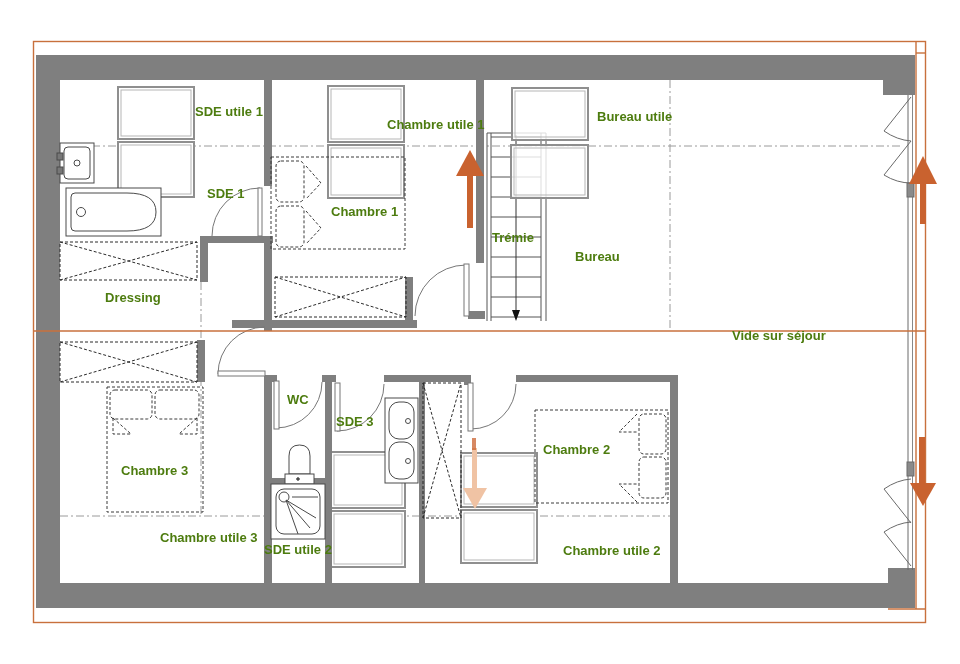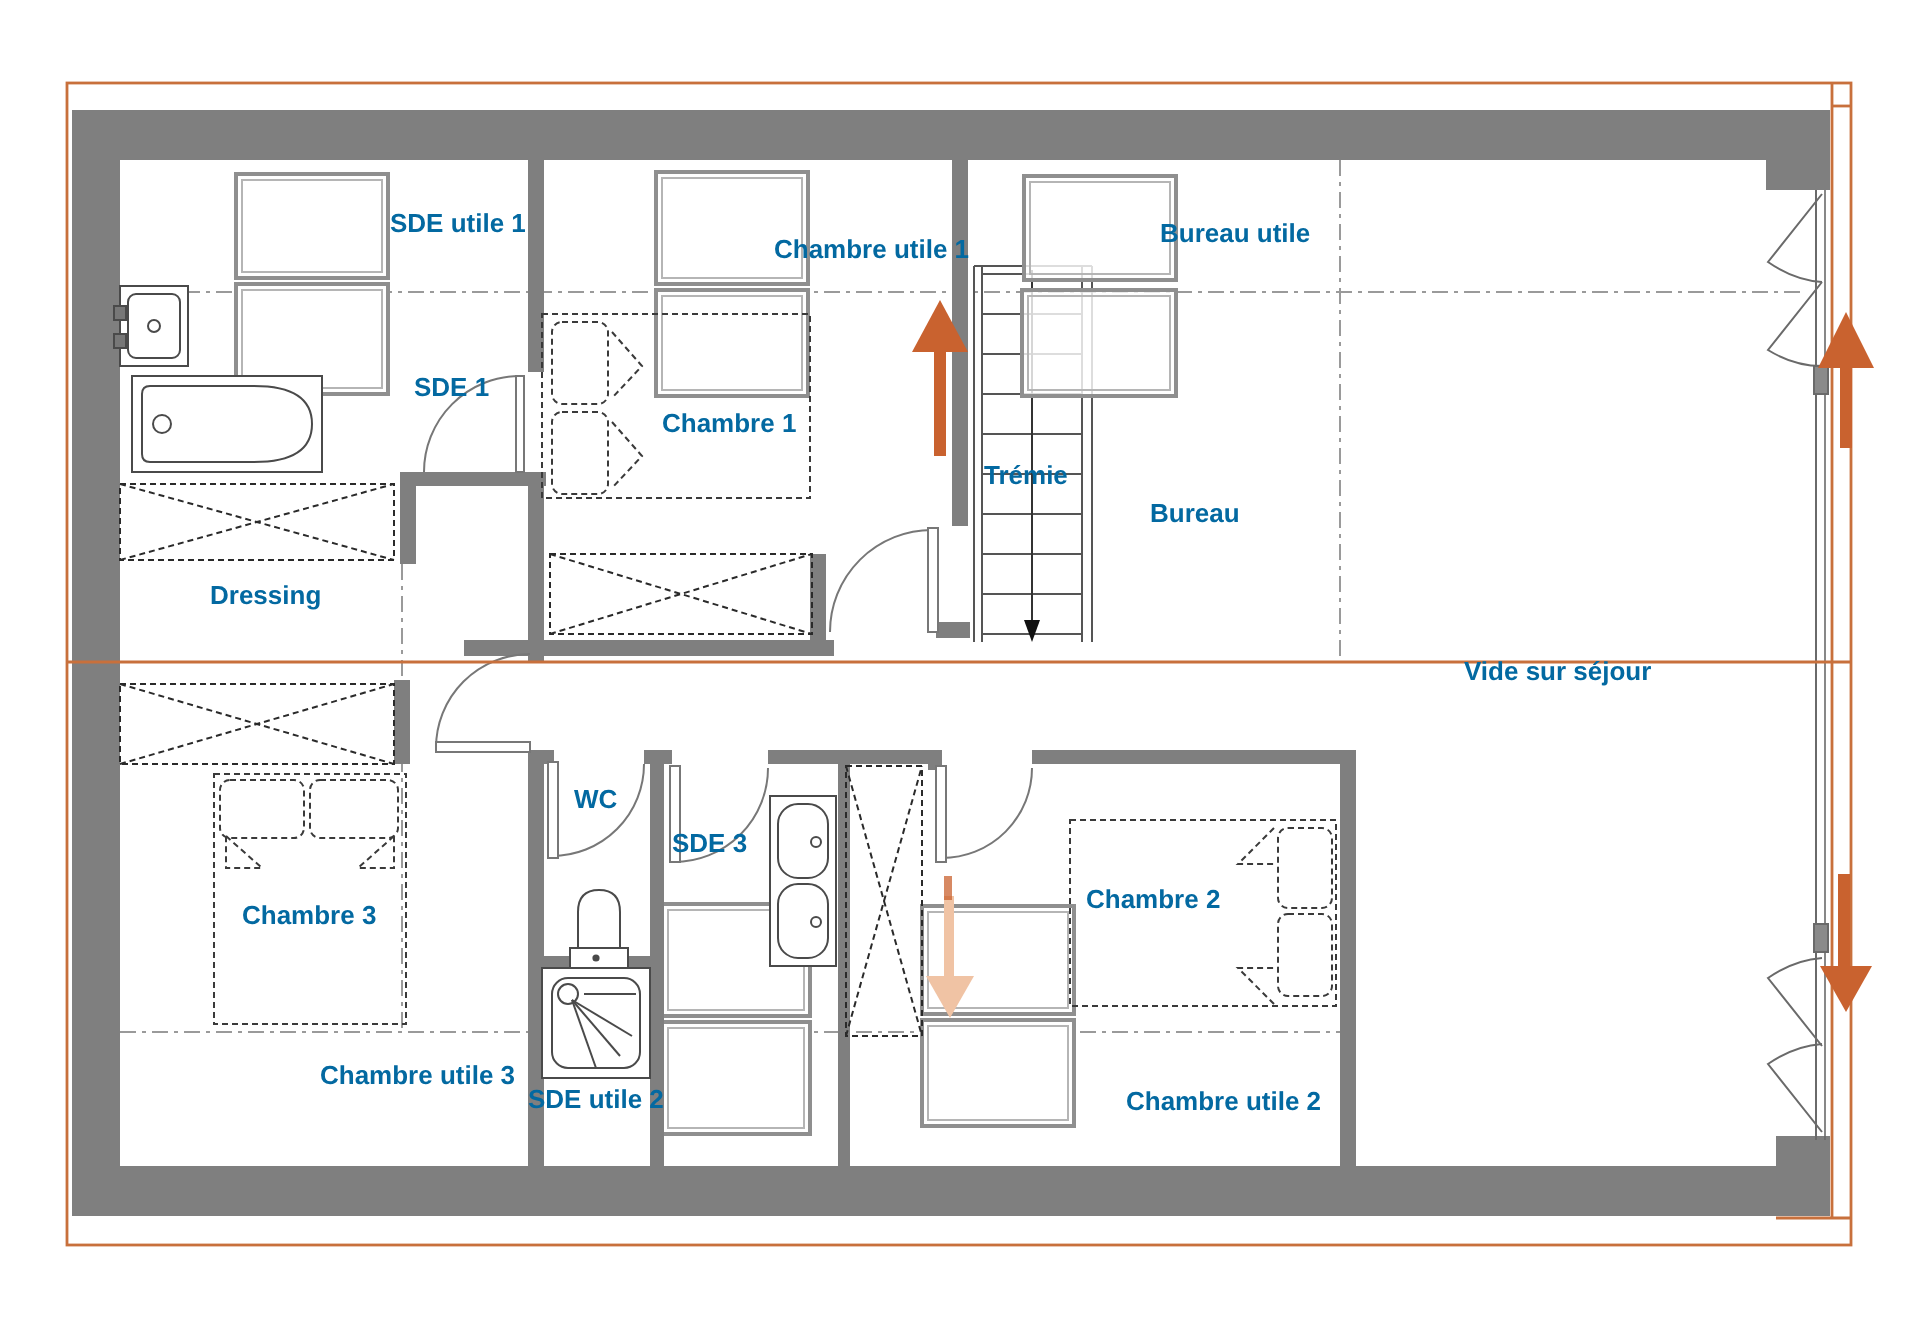--- a/index.html
+++ b/index.html
@@ -1,19 +1,19 @@
 <!DOCTYPE html>
 <html><head>
 <meta charset="utf-8">
 <style>
   html,body{margin:0;padding:0;background:#ffffff;}
   #stage{position:relative;width:960px;height:664px;background:#ffffff;overflow:hidden;
          font-family:"Liberation Sans", sans-serif;}
   #plan-svg{position:absolute;left:0;top:0;}
-  .room-label{position:absolute;font-weight:bold;font-size:13px;color:#0369a1;
+  .room-label{position:absolute;font-weight:bold;font-size:13px;color:#4d7c0f;
               white-space:nowrap;line-height:13px;letter-spacing:0px;}
 </style>
 </head>
 <body>
 
 <div id="stage">
 
 <svg id="plan-svg" width="960" height="664" viewBox="0 0 960 664">
 
   <g stroke="#9a9a9a" stroke-width="1" stroke-dasharray="8 3 2 3" fill="none">
@@ -228,28 +228,28 @@
     <g fill="#f0c3a4">
       <rect x="472" y="448" width="5" height="42"></rect>
       <polygon points="463,488 487,488 475,509"></polygon>
       <rect x="472" y="438" width="4" height="12" fill="#c9622f" opacity="0.75"></rect>
     </g>
   </g>
 </svg>
 
   <div class="room-label" style="left:195px;top:105px">SDE utile 1</div>
   <div class="room-label" style="left:387px;top:118px">Chambre utile 1</div>
-  <div class="room-label" style="left:580px;top:110px">Bureau utile</div>
+  <div class="room-label" style="left:597px;top:110px">Bureau utile</div>
   <div class="room-label" style="left:207px;top:187px">SDE 1</div>
   <div class="room-label" style="left:331px;top:205px">Chambre 1</div>
   <div class="room-label" style="left:492px;top:231px">Trémie</div>
   <div class="room-label" style="left:575px;top:250px">Bureau</div>
   <div class="room-label" style="left:105px;top:291px">Dressing</div>
   <div class="room-label" style="left:732px;top:329px">Vide sur séjour</div>
   <div class="room-label" style="left:287px;top:393px">WC</div>
   <div class="room-label" style="left:336px;top:415px">SDE 3</div>
   <div class="room-label" style="left:543px;top:443px">Chambre 2</div>
-  <div class="room-label" style="left:121px;top:451px">Chambre 3</div>
+  <div class="room-label" style="left:121px;top:464px">Chambre 3</div>
   <div class="room-label" style="left:160px;top:531px">Chambre utile 3</div>
   <div class="room-label" style="left:264px;top:543px">SDE utile 2</div>
   <div class="room-label" style="left:563px;top:544px">Chambre utile 2</div>
 
 </div>
 
 </body></html>

